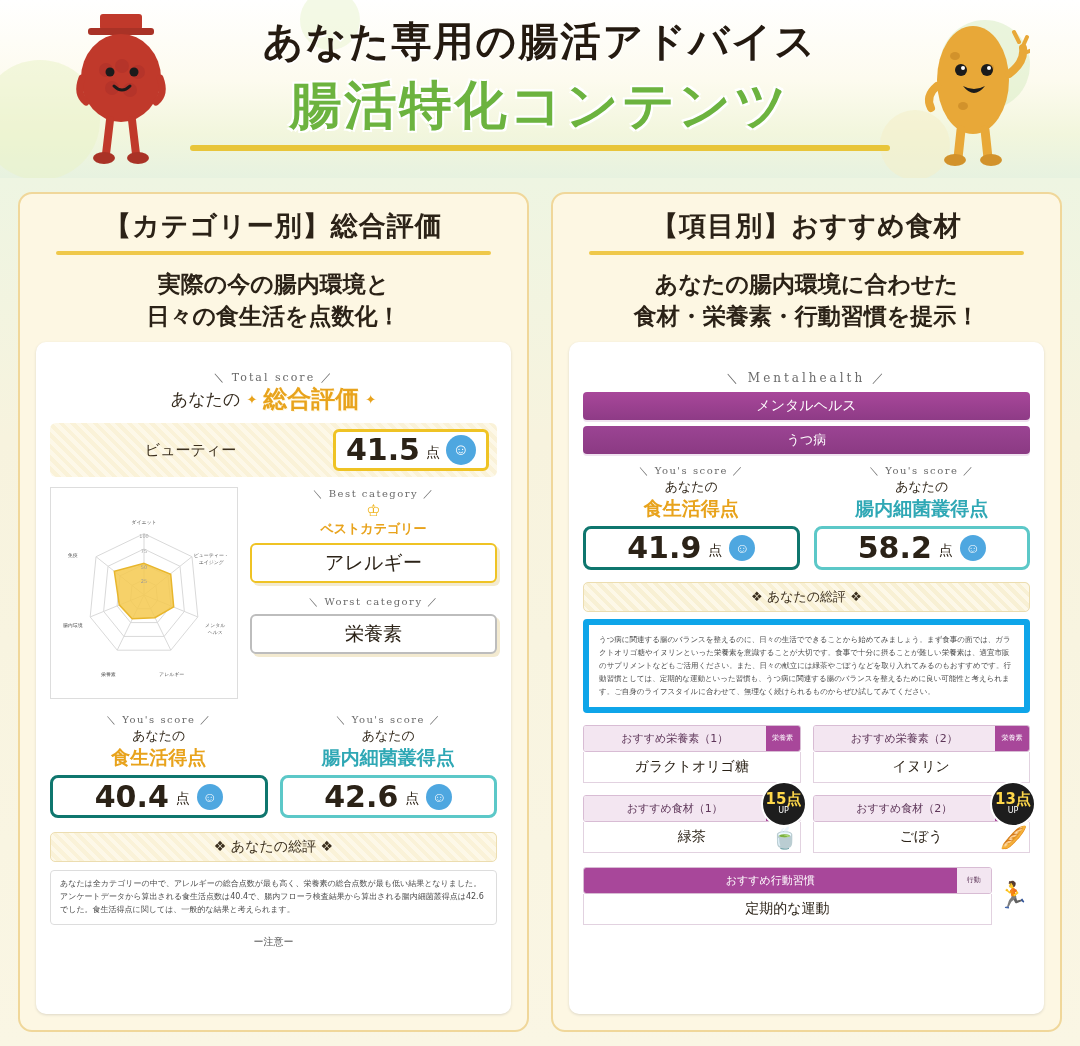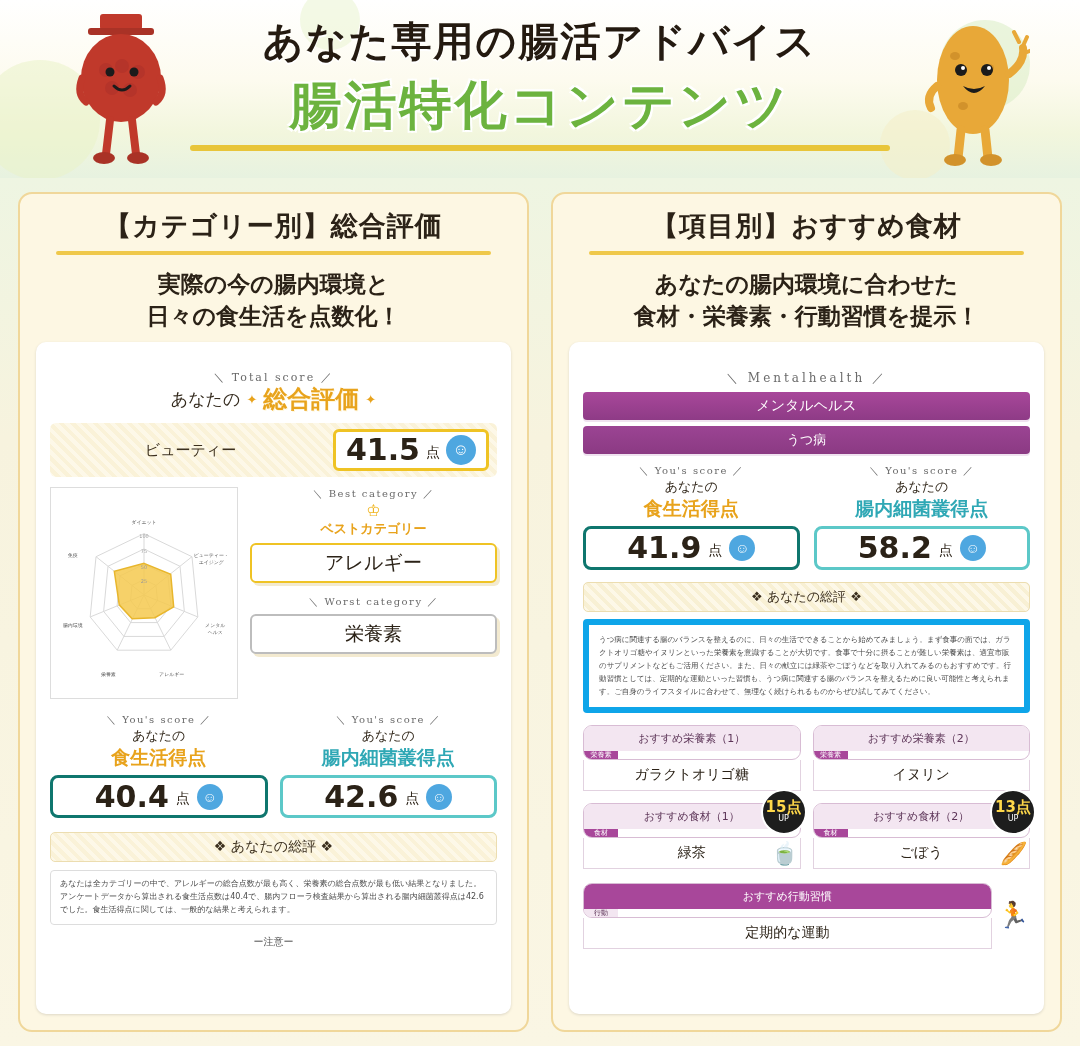--- a/index.html
+++ b/index.html
@@ -196,23 +196,22 @@
     font-family:"DejaVu Sans",sans-serif;
   }
   .r-comment {
     margin-top:7px; border:6px solid #0ea5e9; border-radius:4px;
     padding:8px 10px; font-size:7.5px; line-height:1.75; color:#4a4a4a;
     font-family:"DejaVu Sans",sans-serif;
   }
   .rec-grid { display:flex; gap:12px; margin-top:12px; }
   .rec-cell { flex:1; }
   .rec-head {
-    display:flex; align-items:stretch; border-radius:9px; overflow:hidden;
+    display:flex; align-items:stretch; border-radius:3px; overflow:hidden;
     border:1px solid #d8bcd4;
-    flex-direction:column;
   }
   .rec-head .lbl {
     flex:1; background:#f3e6f1; color:#5d3558; font-size:11px;
     padding:5px 6px; font-family:"DejaVu Sans",sans-serif;
     display:flex;align-items:center;justify-content:center;
   }
   .rec-head .chip {
     width:34px; background:#a8479a; color:#fff; font-size:7px;
     display:flex;align-items:center;justify-content:center; text-align:center; line-height:1.15;
   }

